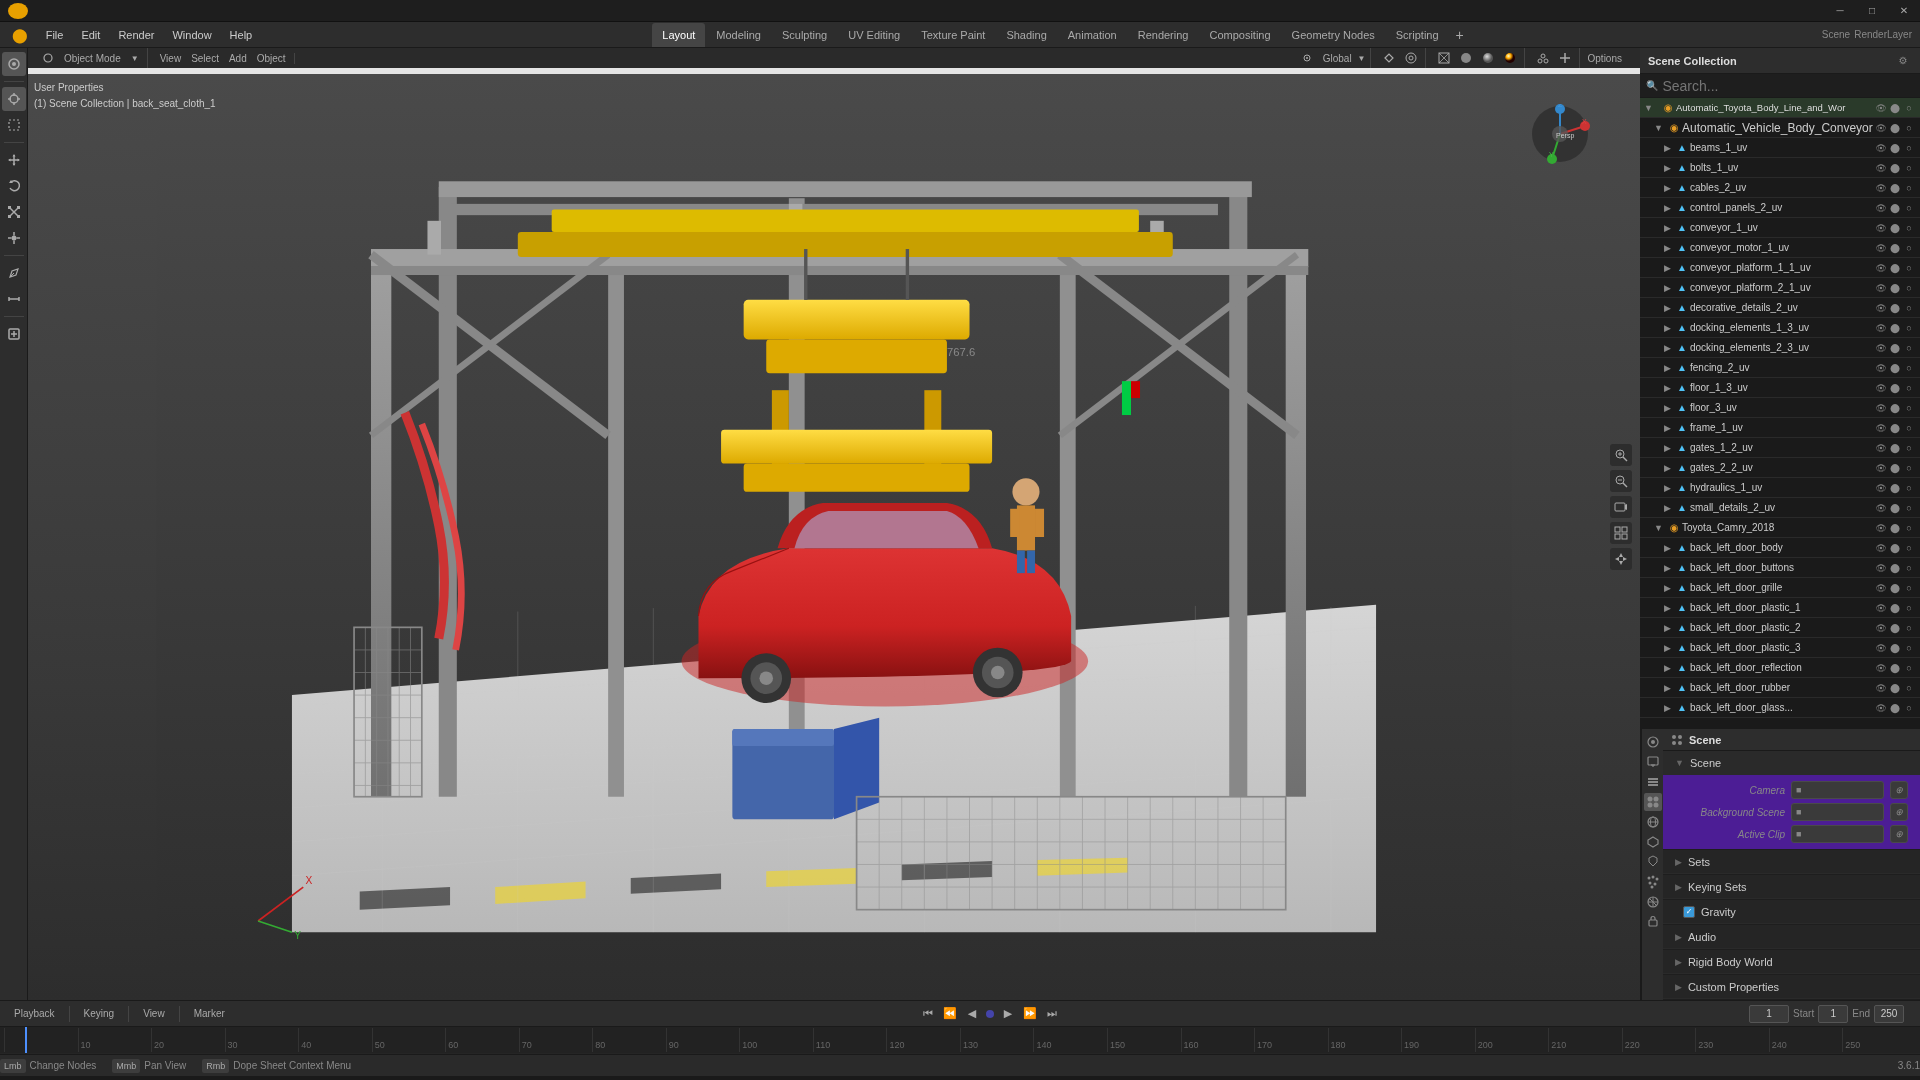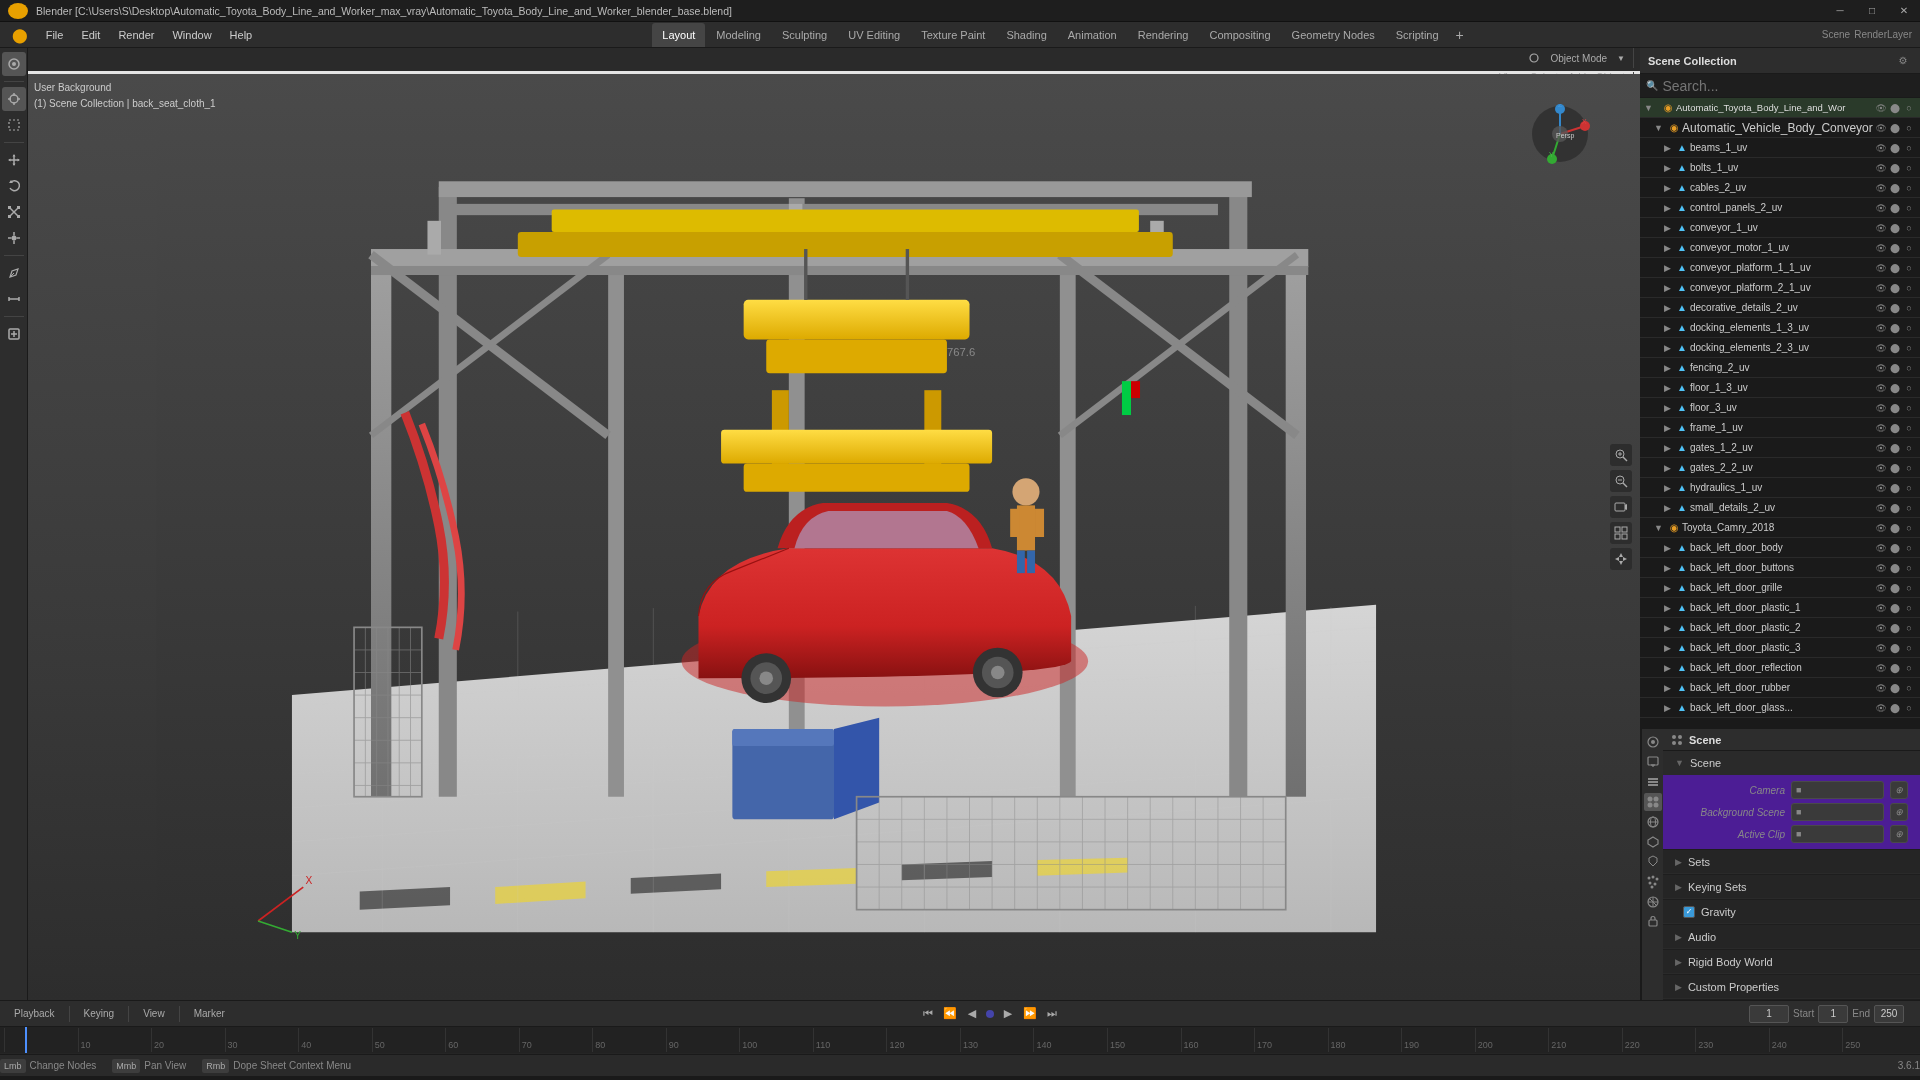--- a/index.html
+++ b/index.html
@@ -364,25 +364,24 @@
       align-items: center;
       font-size: 9px;
       color: #aaa;
     }
 
     
     #vp-top-toolbar {
       height: 26px;
       background: #2a2a2a;
       display: flex;
-      align-items: flex-end;
+      align-items: center;
       padding: 0 6px;
       gap: 4px;
-      border-bottom: 3px solid #e5e5e5;
-      flex-direction: column;
+      border-bottom: 6px solid #e5e5e5;
     }
     .vp-toolbar-group {
       display: flex;
       align-items: center;
       gap: 2px;
       padding: 0 4px;
       border-right: 1px solid #444;
     }
     .vp-toolbar-group:last-child { border-right: none; }
     .vp-tb-btn {
@@ -511,21 +510,20 @@
       display: flex;
       border-left: 1px solid #1a1a1a;
     }
 
   </style>
 </head>
 <body>
 
 <div id="titlebar">
   <span style="width:20px;height:16px;display:inline-block;background:#e8a000;border-radius:50%;margin-right:8px;"></span>
-  <span style="font-size:10.5px;color:#bbb;white-space:nowrap;overflow:hidden;text-overflow:ellipsis;max-width:1600px;">Blender [C:\Users\S\Desktop\Automatic_Toyota_Body_Line_and_Worker_max_vray\Automatic_Toyota_Body_Line_and_Worker_blender_base.blend]</span>
   <div class="win-controls">
     <div class="win-btn">─</div>
     <div class="win-btn">□</div>
     <div class="win-btn close">✕</div>
   </div>
 </div>
 
 <div id="menubar">
   <div class="menu-item">
     <span style="color:#e8a000;font-size:14px;">⬤</span>
@@ -741,21 +739,21 @@
         </div>
       </div>
       <div style="margin-left:auto;padding-right:8px;">
         <span class="vp-tb-label">Options</span>
       </div>
     </div>
 
     <div id="viewport-canvas">
       
       <div class="vp-info">
-        <div>User Background</div>
+        <div>User Properties</div>
         <div>(1) Scene Collection | back_seat_cloth_1</div>
       </div>
 
       
       <svg id="scene-svg" viewBox="0 0 1200 820">
 
         <defs>
           <linearGradient id="bgGrad" x1="0" y1="0" x2="0" y2="1">
             <stop offset="0%" stop-color="#4a4a4a"></stop>
             <stop offset="100%" stop-color="#2d2d2d"></stop>

